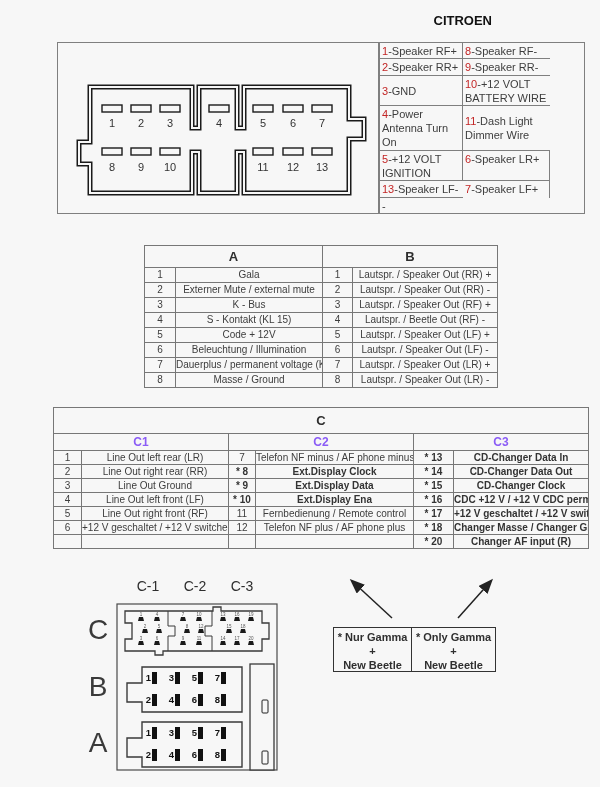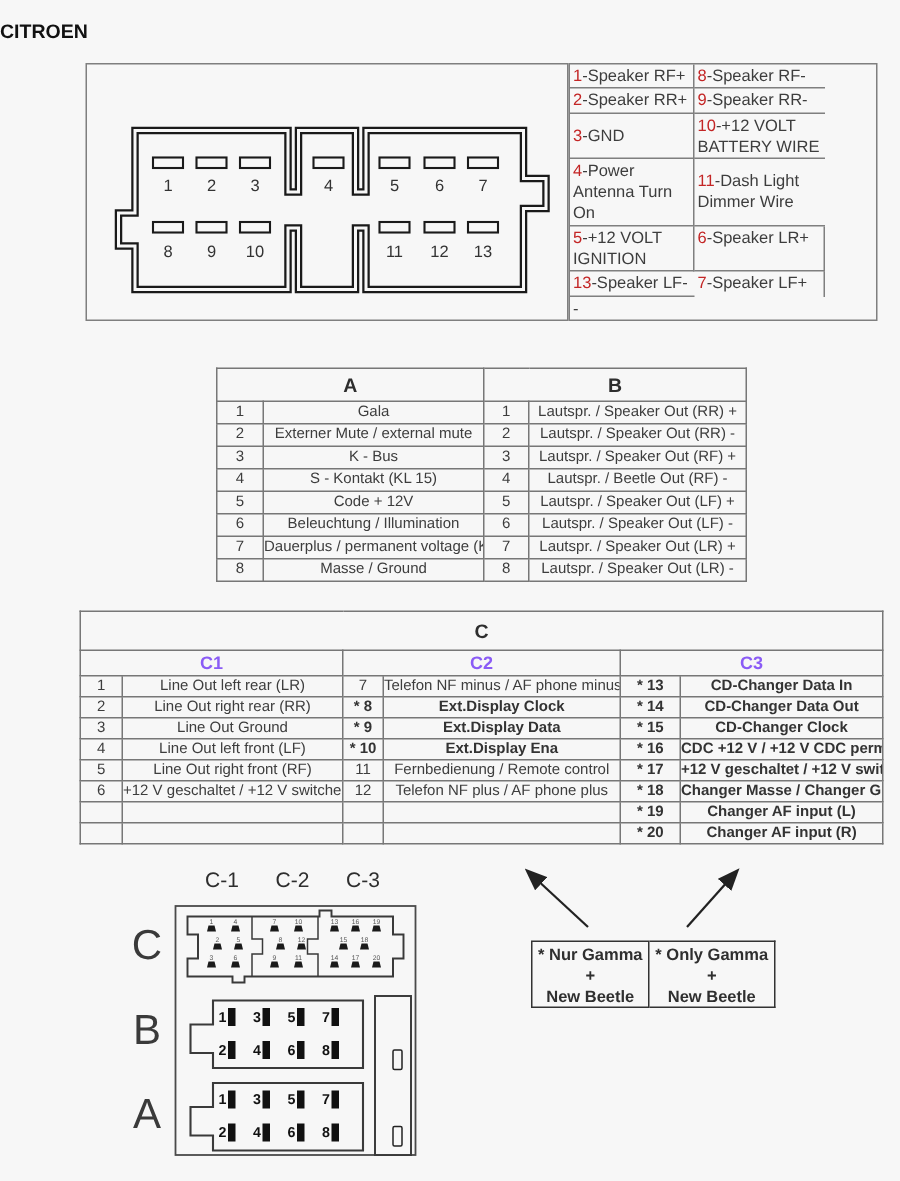--- a/index.html
+++ b/index.html
@@ -1,18 +1,18 @@
 <!DOCTYPE html>
 <html><head>
 <meta charset="utf-8">
 <style>
   html,body{margin:0;padding:0;background:#f7f7f7;}
   #page{position:relative;width:600px;height:787px;background:#f7f7f7;
         font-family:"Liberation Sans",sans-serif;color:#3d3d3d;overflow:hidden;}
-  .title{position:absolute;top:13px;left:0;width:492px;text-align:left;
+  .title{position:absolute;top:13px;left:0;width:492px;text-align:right;
          font-weight:bold;font-size:13px;color:#111;}
   
   .topbox{position:absolute;left:57px;top:42px;width:322px;height:172px;
           border:1px solid #7f7f7f;box-sizing:border-box;}
   .connector-svg{position:absolute;left:76px;top:84px;}
   .pintable{position:absolute;left:379px;top:42px;width:206px;height:172px;
             border:1px solid #7f7f7f;box-sizing:border-box;display:grid;
             grid-template-columns:83px 87px;
             grid-template-rows:16px 17px 30px 45px 30px 17px 16px;}
   .ptc{font-size:11px;line-height:14px;padding:1px 0 0 2px;overflow:hidden;}
@@ -28,21 +28,21 @@
   .ab td{height:14px;font-size:10px;line-height:14px;}
   
   .ct{position:absolute;left:53px;top:407px;width:535px;}
   .ct th.h{height:25px;font-size:13px;color:#2e2e2e;}
   .ct th.s{height:16px;font-size:12px;color:#8b5cf6;}
   .ct td{height:13px;font-size:10px;line-height:13px;}
   .ct td.b{font-weight:bold;color:#333;}
   
   .bottom-svg{position:absolute;left:85px;top:570px;}
   .arrows-svg{position:absolute;left:330px;top:572px;}
-  .notes{position:absolute;left:354px;top:627px;display:flex;}
+  .notes{position:absolute;left:333px;top:627px;display:flex;}
   .note{border:1px solid #333;width:79px;height:45px;box-sizing:border-box;
         text-align:center;font-weight:bold;font-size:11px;line-height:14px;
         padding-top:2px;color:#2f2f2f;}
   .note.n2{border-left:none;width:84px;}
   svg text{font-family:"Liberation Sans",sans-serif;}
 </style>
 </head>
 <body>
 
 <div id="page">
@@ -222,28 +222,20 @@
           <td class="b">* 17</td>
           <td class="b">+12 V geschaltet / +12 V switched</td>
         </tr>
     <tr>
           <td>6</td>
           <td>+12 V geschaltet / +12 V switched</td>
           <td>12</td>
           <td>Telefon NF plus / AF phone plus</td>
           <td class="b">* 18</td>
           <td class="b">Changer Masse / Changer Ground</td>
-        </tr>
-    <tr>
-          <td></td>
-          <td></td>
-          <td></td>
-          <td></td>
-          <td class="b">* 19</td>
-          <td class="b">Changer AF input (L)</td>
         </tr>
     <tr>
           <td></td>
           <td></td>
           <td></td>
           <td></td>
           <td class="b">* 20</td>
           <td class="b">Changer AF input (R)</td>
         </tr>
   </tbody>

